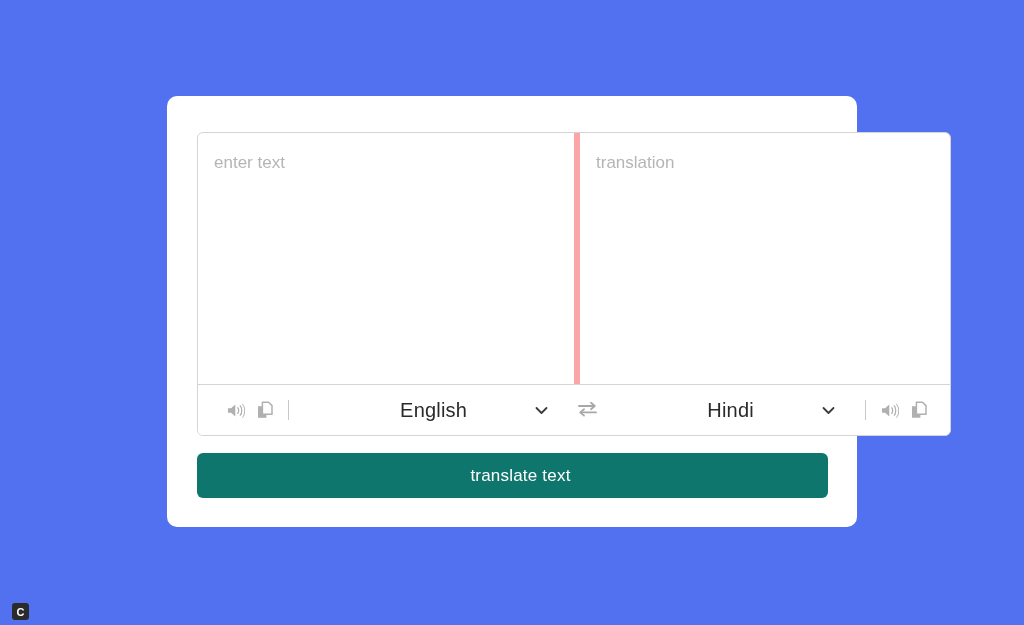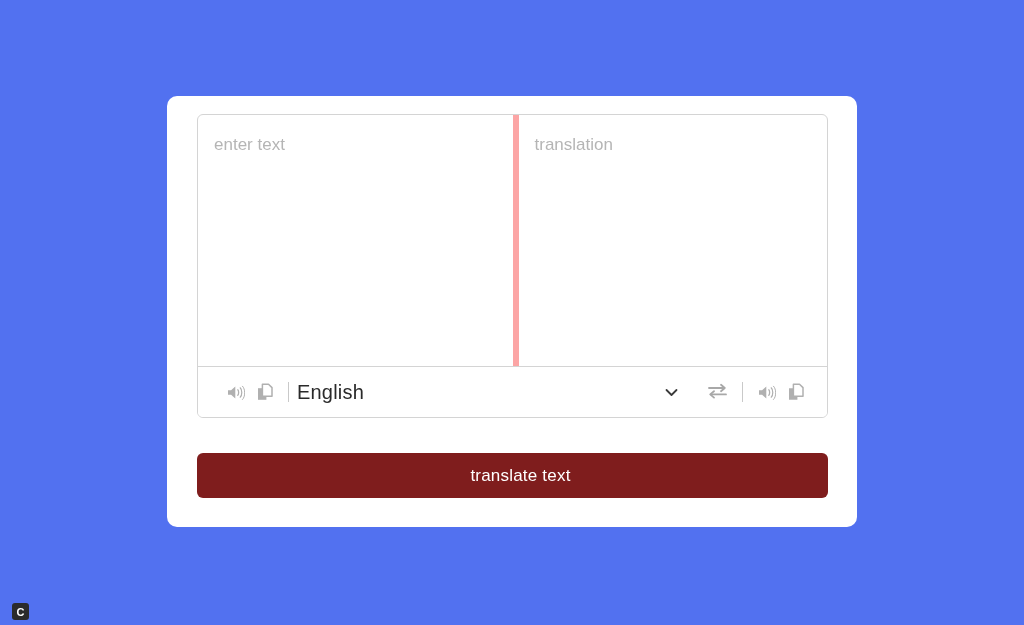--- a/index.html
+++ b/index.html
@@ -24,22 +24,22 @@
     width: 690px;
     height: 431px;
     background: #ffffff;
     border-radius: 10px;
   }
 
   
   #translator-box {
     position: absolute;
     left: 30px;
-    top: 18px;
-    width: 631px;
+    top: 36px;
+    width: 754px;
     height: 304px;
     border: 1px solid #d4d4d4;
     border-radius: 6px;
     background: #fff;
     overflow: hidden;
     display: flex;
     flex-direction: column;
   }
 
   #panes {
@@ -107,21 +107,21 @@
     height: 20px;
     background: #c9c9c9;
     flex: 0 0 1px;
     margin: 0 8px;
   }
 
   .lang-select {
     flex: 1 1 auto;
     display: flex;
     align-items: center;
-    justify-content: flex-start;
+    justify-content: center;
     gap: 0;
     cursor: pointer;
     min-width: 0;
     position: relative;
     height: 30px;
   }
 
   .lang-label {
     font-size: 20px;
     color: #2a2a2a;
@@ -150,21 +150,21 @@
 
   .sp-left  { margin-left: 6px; }
 
   
   #translate-button {
     position: absolute;
     left: 30px;
     top: 357px;
     width: 631px;
     height: 45px;
-    background: #7f1d1d;
+    background: #0f766e;
     border: 0;
     border-radius: 6px;
     color: #ffffff;
     font-family: "Liberation Sans", sans-serif;
     font-size: 17px;
     letter-spacing: .2px;
     cursor: pointer;
     padding-left: 16px;
   }
 
@@ -242,20 +242,28 @@
         <span>
           <svg width="21" height="18" viewBox="0 0 21 18" fill="none">
             <path d="M2 6h15" stroke="#a8a8a8" stroke-width="1.8" stroke-linecap="round"></path>
             <path d="M14 2.8 17.8 6 14 9.2" stroke="#a8a8a8" stroke-width="1.8" stroke-linecap="round" stroke-linejoin="round"></path>
             <path d="M19 12.4H4" stroke="#a8a8a8" stroke-width="1.8" stroke-linecap="round"></path>
             <path d="M7 9.2 3.2 12.4 7 15.6" stroke="#a8a8a8" stroke-width="1.8" stroke-linecap="round" stroke-linejoin="round"></path>
           </svg>
         </span>
       </button>
 
+      <div class="lang-select">
+        <span class="lang-label">Hindi</span>
+        <span class="chevron">
+          <svg width="13" height="9" viewBox="0 0 13 9" fill="none">
+            <path d="M1.5 2 6.5 7l5-5" stroke="#3a3a3a" stroke-width="1.8" stroke-linecap="round" stroke-linejoin="round"></path>
+          </svg>
+        </span>
+      </div>
 
       <div class="sep"></div>
 
       <button class="icon-btn">
         <span>
           <svg width="19" height="17" viewBox="0 0 19 17" fill="none">
             <path d="M2 6.2h3.1L9.3 2.4v12.2L5.1 10.8H2z" fill="#b0b0b0"></path>
             <path d="M11.8 5.8c1.1.9 1.1 4.4 0 5.4" stroke="#b0b0b0" stroke-width="1.3" stroke-linecap="round"></path>
             <path d="M14.2 3.8c2.1 1.9 2.1 7.4 0 9.4" stroke="#b0b0b0" stroke-width="1.2" stroke-linecap="round"></path>
             <path d="M16.5 2.2c3 2.7 3 10.6 0 13.3" stroke="#b0b0b0" stroke-width="1" stroke-linecap="round"></path>

